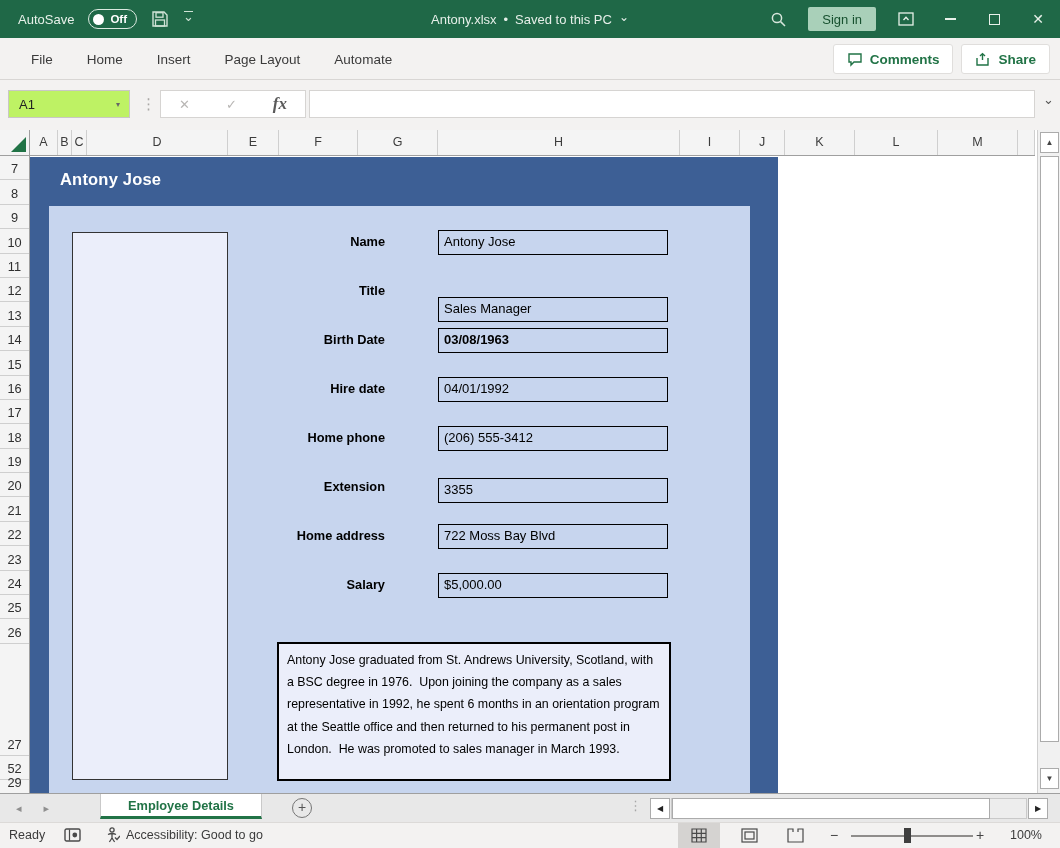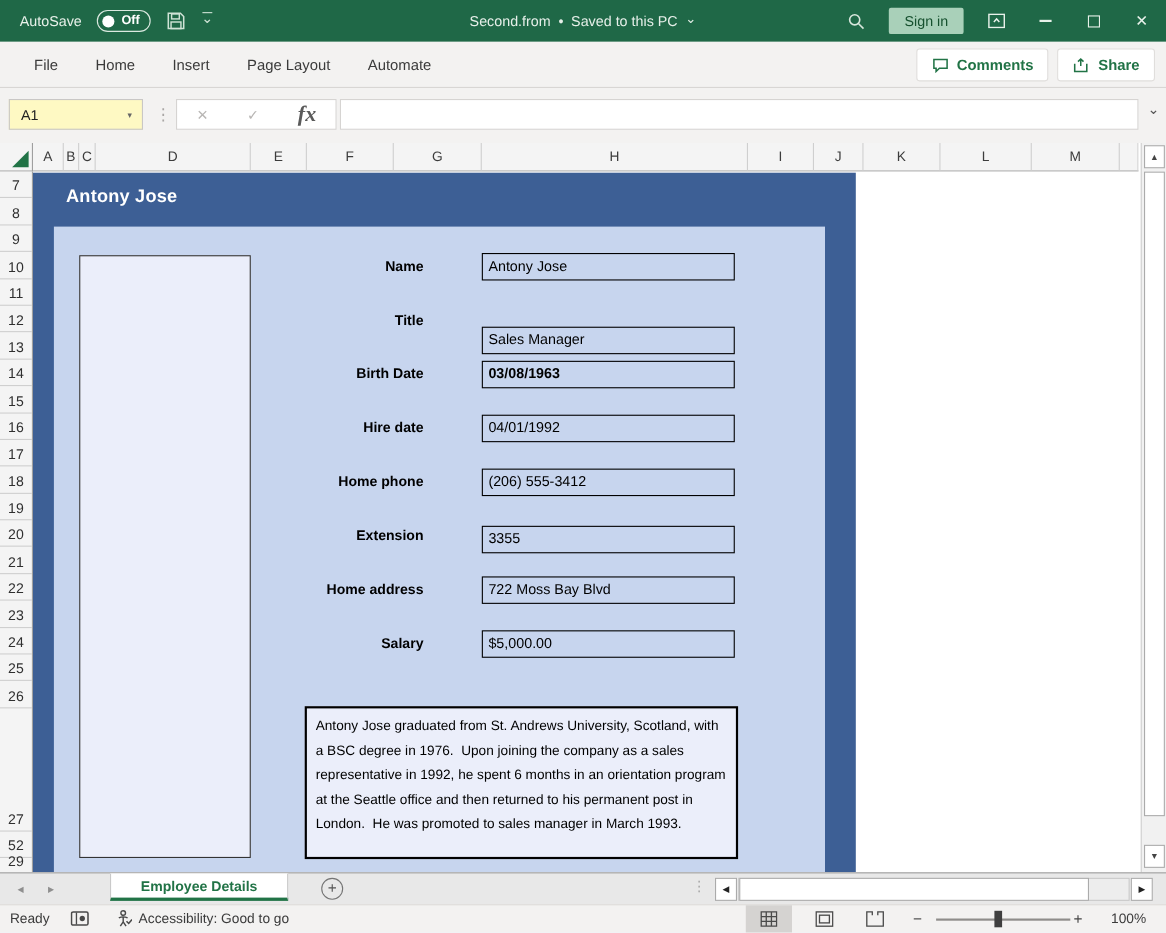--- a/index.html
+++ b/index.html
@@ -29,27 +29,27 @@
 
   
   .ribbonrow { position:absolute; left:0; top:38px; width:1060px; height:42px; background:#f3f2f1; border-bottom:1px solid #d8d6d4; }
   .rtabs { position:absolute; left:14px; top:0; height:42px; display:flex; align-items:center; }
   .rtab { font-size:13.5px; color:#3b3b3b; padding:0 17px; height:42px; display:flex; align-items:center; }
   .ribbon-right { position:absolute; right:10px; top:0; height:42px; display:flex; align-items:center; gap:8px; }
   .pill-btn { display:flex; align-items:center; gap:7px; background:#fff; border:1px solid #e0dedc; border-radius:3px; height:30px; padding:0 13px; color:#217346; font-size:13.5px; font-weight:bold; }
 
   
   .formularow { position:absolute; left:0; top:80px; width:1060px; height:50px; background:#f3f2f1; }
-  .namebox { position:absolute; left:8px; top:10px; width:122px; height:28px; background:#fef9c3; border:1px solid #c9c7c5; display:flex; align-items:center; }
+  .namebox { position:absolute; left:8px; top:10px; width:122px; height:28px; background:#bef264; border:1px solid #c9c7c5; display:flex; align-items:center; }
   .namebox .val { font-size:13px; color:#222; padding-left:10px; flex:1; }
   .namebox .caret { font-size:8px; color:#666; padding-right:9px; }
   .fbar-dots { position:absolute; left:141px; top:10px; height:28px; display:flex; align-items:center; color:#a9a7a5; font-size:15px; letter-spacing:0; }
   .fxgroup { position:absolute; left:160px; top:10px; width:146px; height:28px; background:#fff; border:1px solid #d6d4d2; display:flex; align-items:center; justify-content:space-around; }
   .fx-cancel,.fx-enter { color:#b8b6b4; font-size:13px; }
-  .fx-fn { color:#5a5a5a; font-size:20px; font-style:italic; font-family:"Liberation Serif", serif; font-weight:bold; }
+  .fx-fn { color:#5a5a5a; font-size:17px; font-style:italic; font-family:"Liberation Serif", serif; font-weight:bold; }
   .formulainput { position:absolute; left:309px; top:10px; width:726px; height:28px; background:#fff; border:1px solid #d6d4d2; font-size:13px; color:#222; display:flex; align-items:center; padding-left:8px; }
   .fbar-expand { position:absolute; right:6px; top:12px; color:#555; font-size:13px; }
 
   
   .sheet { position:absolute; left:0; top:130px; width:1060px; height:663px; background:#fff; }
   .corner { position:absolute; left:0; top:0; width:30px; height:26px; background:#f4f4f4; border-right:1px solid #9f9f9f; border-bottom:1px solid #9f9f9f; }
   .corner .tri { position:absolute; right:3px; bottom:3px; width:0; height:0; border-bottom:15px solid #217346; border-left:15px solid transparent; }
   .col-headers { position:absolute; left:30px; top:0; width:1005px; height:26px; display:flex; background:#f4f4f4; border-bottom:1px solid #9f9f9f; overflow:hidden; }
   .col-h { height:26px; line-height:25px; text-align:center; font-size:12.5px; color:#3c3c3c; border-right:1px solid #cfcfcf; flex:none; }
   .row-headers { position:absolute; left:0; top:26px; width:30px; height:637px; background:#f4f4f4; border-right:1px solid #9f9f9f; overflow:hidden; }
@@ -97,21 +97,21 @@
   .sb-zoom { position:absolute; left:998px; top:5px; width:44px; text-align:right; }
   svg { display:block; }
 </style>
 </head>
 <body>
 
 <div class="app">
 
   <div class="titlebar">
     <div class="ts-center">
-      <span>Second.from</span>
+      <span>Antony.xlsx</span>
       <span>•</span>
       <span>Saved to this PC</span>
       <span class="doc-chevron">⌄</span>
     </div>
     <div class="ts-left">
       <span class="autosave-label">AutoSave</span>
       <span class="toggle">
         <span class="knob"></span>
         <span class="state">Off</span>
       </span>

